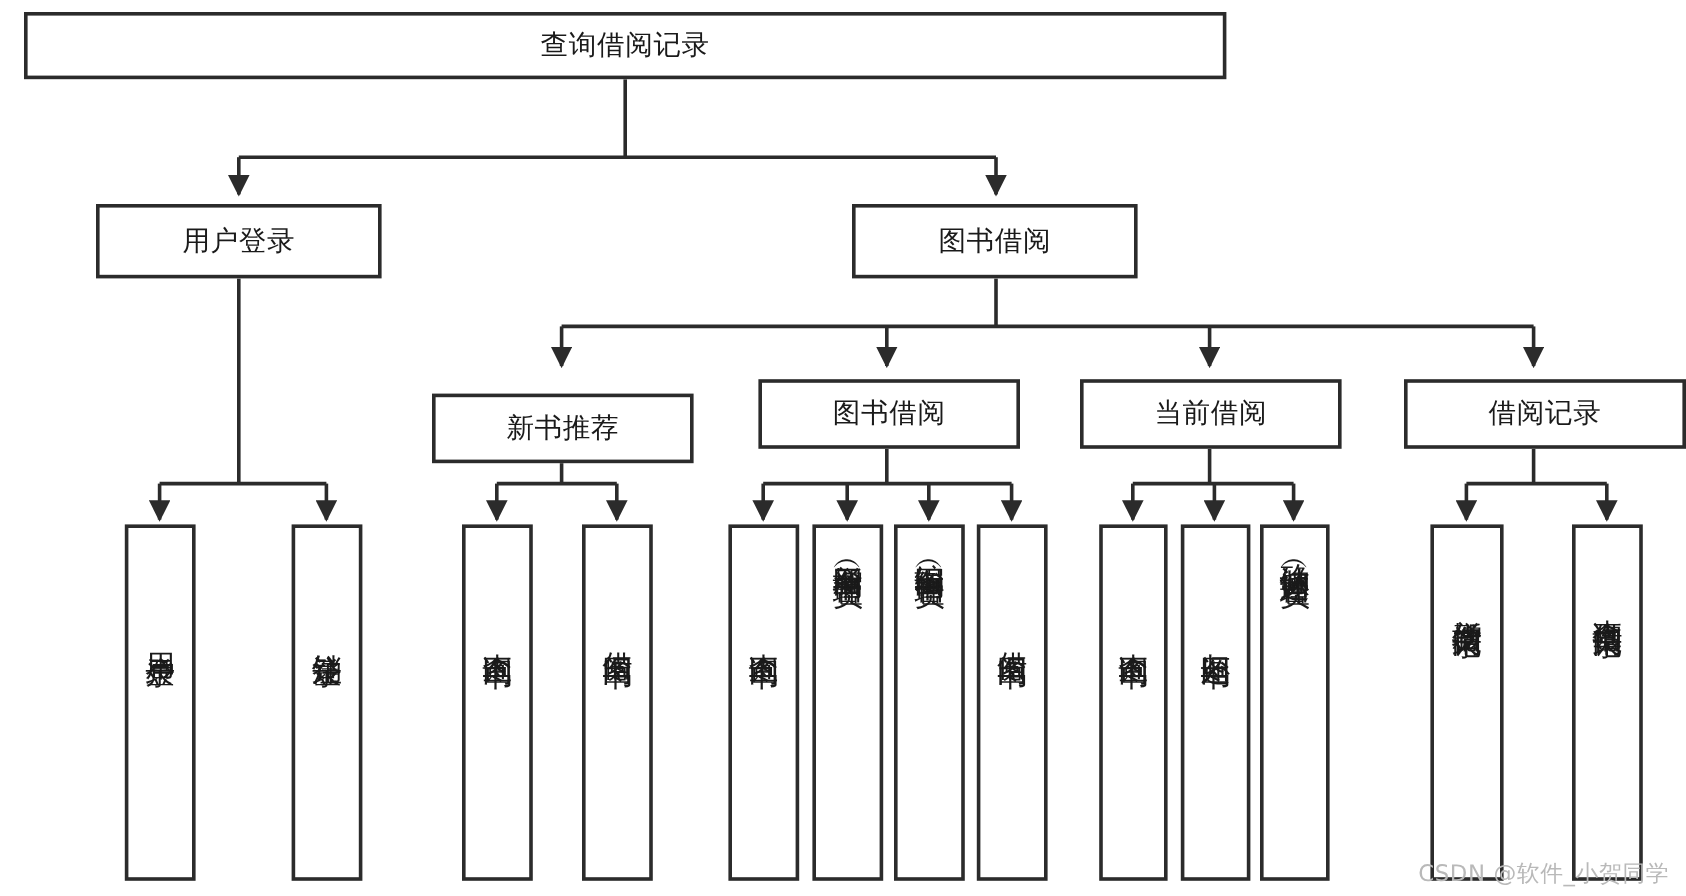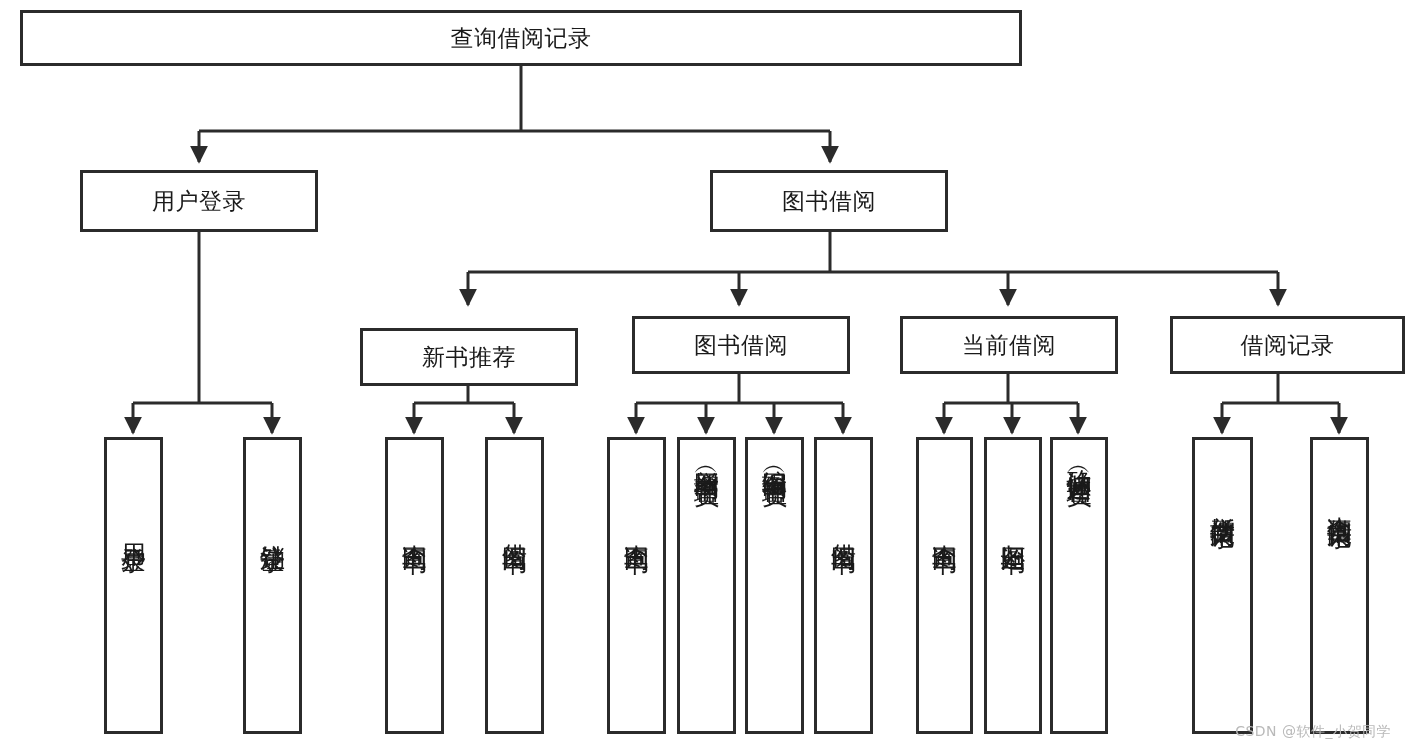--- a/index.html
+++ b/index.html
@@ -64,21 +64,21 @@
   .node.vert.midlow .node-label {
     margin-top: 50px;
   }
   .node.vert.top .node-label {
     margin-top: 4px;
   }
   .watermark {
     position: absolute;
     right: 14px;
     bottom: 6px;
-    font-size: 14px;
+    font-size: 19px;
     color: #b9b9b9;
     letter-spacing: 0.5px;
     white-space: nowrap;
     user-select: none;
   }
 </style>
 </head>
 <body>
 
 <div id="canvas">

